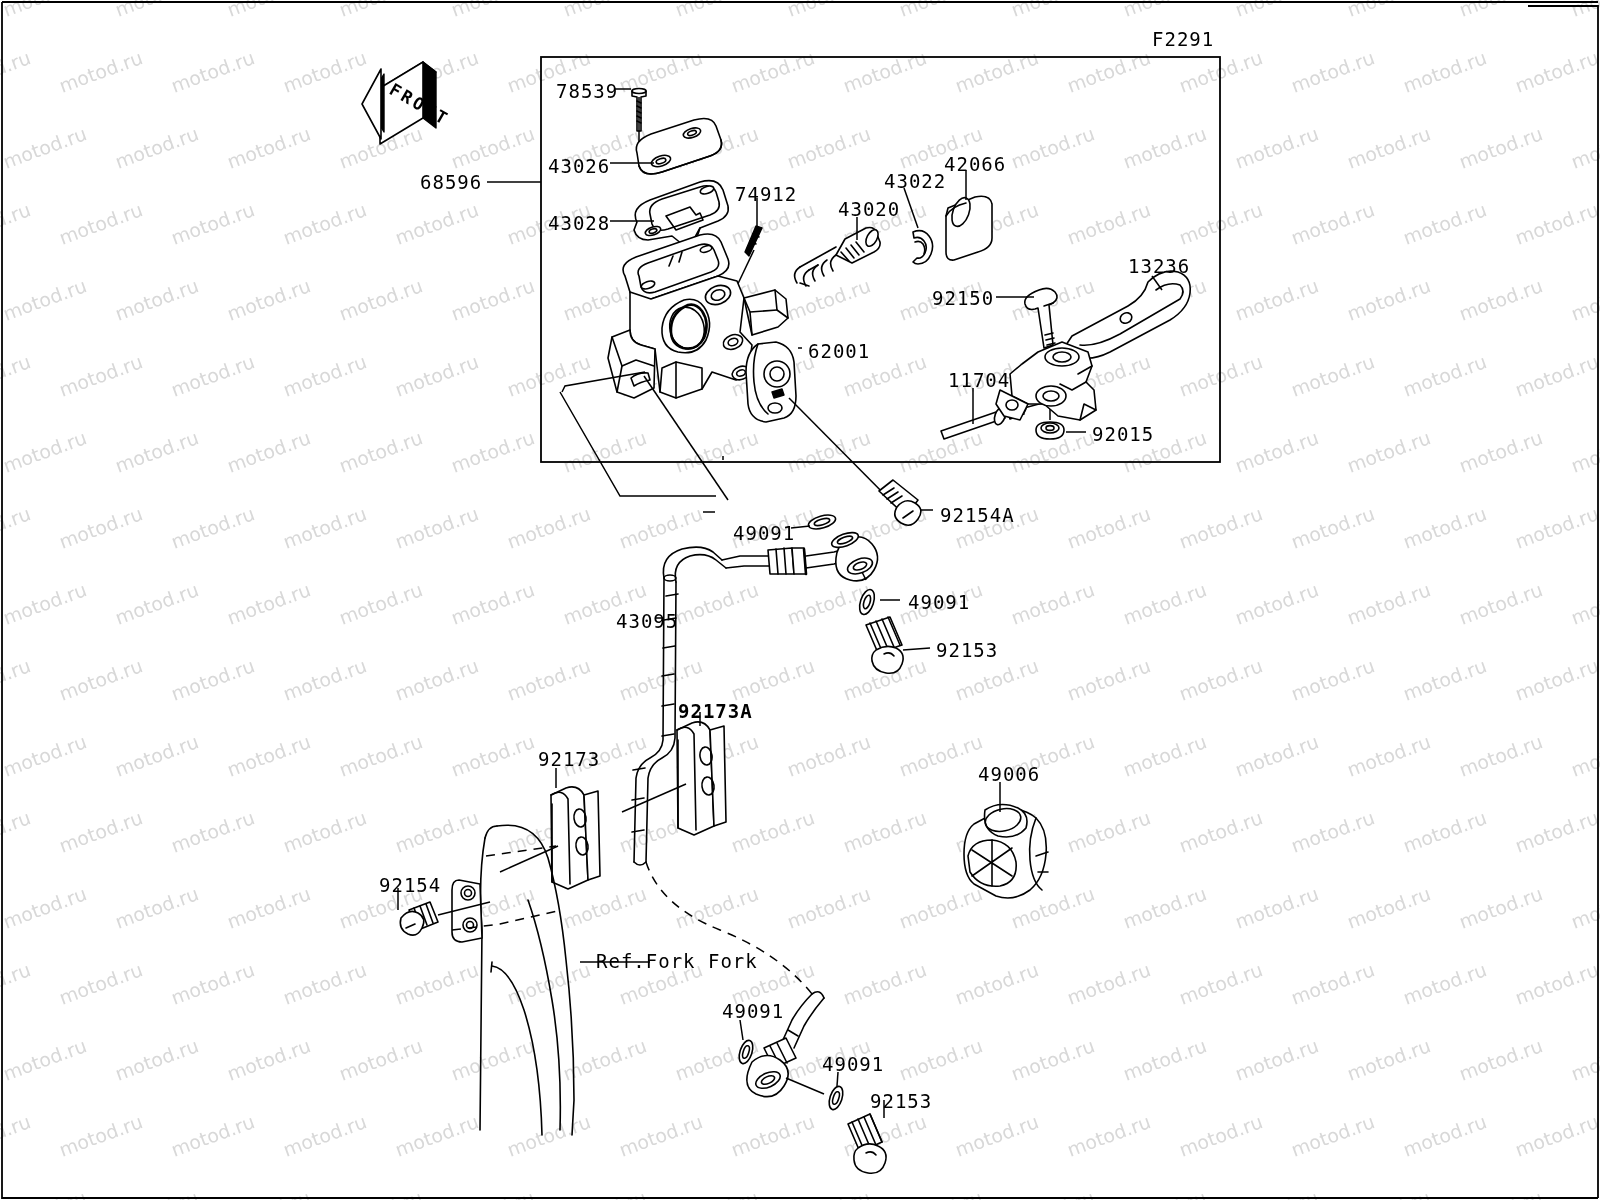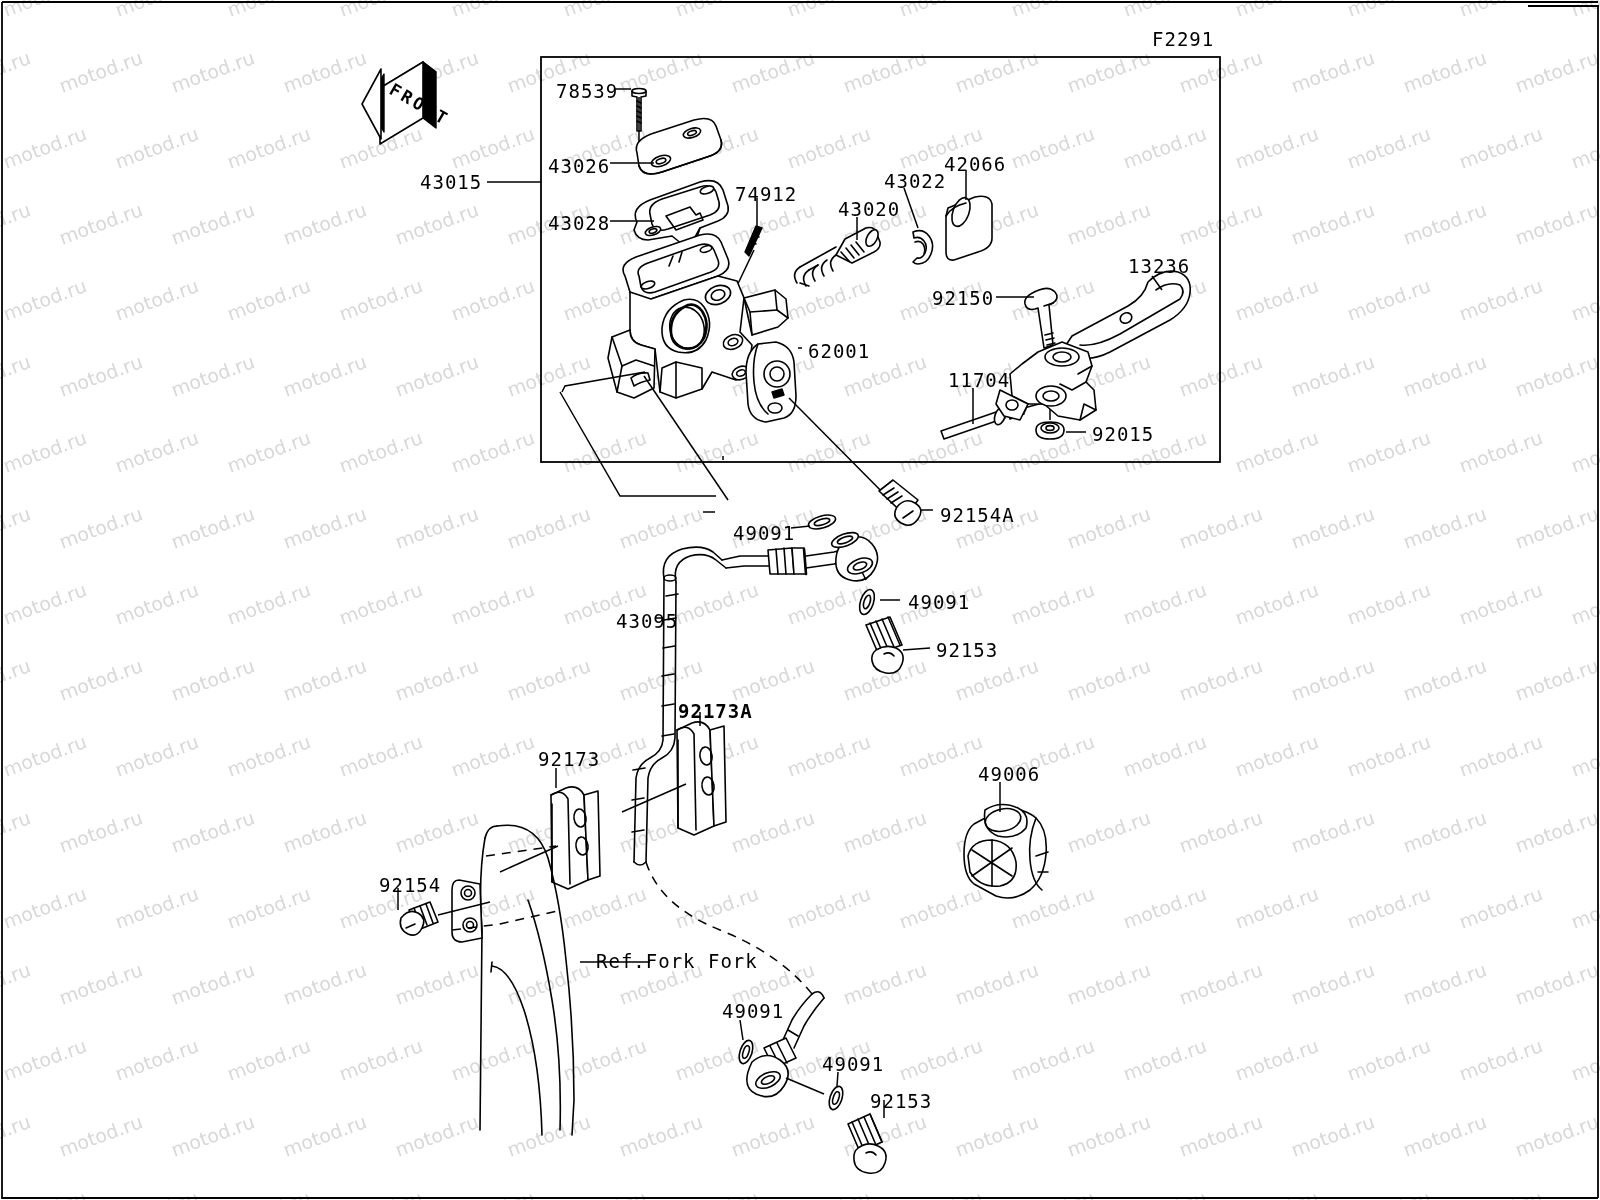--- a/index.html
+++ b/index.html
@@ -622,21 +622,21 @@
       <path class="ln-f" d="M848 1124 L870 1114 L882 1142 L860 1152 Z"></path>
       <path class="ln" d="M852 1122 L864 1150 M858 1119 L870 1147 M864 1117 L876 1145 M870 1114 L882 1142"></path>
       <path class="ln-f" d="M858 1148 q10 -7 20 -2 q11 5 7 17 q-4 12 -17 10 q-13 -2 -14 -13 q-1 -8 4 -12 Z"></path>
       <path class="ln" d="M866 1153 q6 -3 10 2"></path>
     </g>
     <path class="lead" d="M884 1100 L884 1118"></path>
 
   </svg>
 
   <div id="labels">
-      <div class="lbl" style="left: 420px; top: 173px;">43015</div>
+      <div class="lbl" style="left: 420px; top: 173px;">68596</div>
       <div class="lbl" style="left: 556px; top: 82px;">78539</div>
       <div class="lbl" style="left: 548px; top: 157px;">43026</div>
       <div class="lbl" style="left: 548px; top: 214px;">43028</div>
       <div class="lbl" style="left: 735px; top: 185px;">74912</div>
       <div class="lbl" style="left: 838px; top: 200px;">43020</div>
       <div class="lbl" style="left: 884px; top: 172px;">43022</div>
       <div class="lbl" style="left: 944px; top: 155px;">42066</div>
       <div class="lbl" style="left: 1128px; top: 257px;">13236</div>
       <div class="lbl" style="left: 932px; top: 289px;">92150</div>
       <div class="lbl" style="left: 948px; top: 371px;">11704</div>

